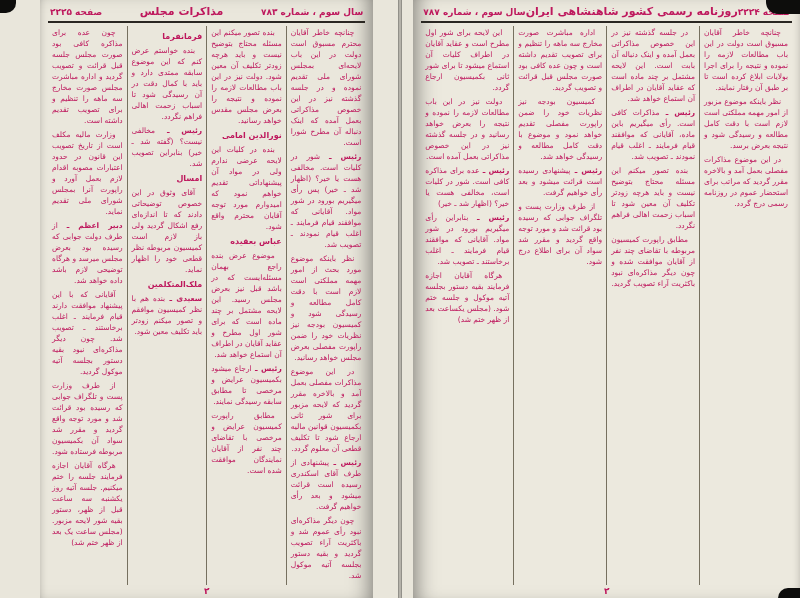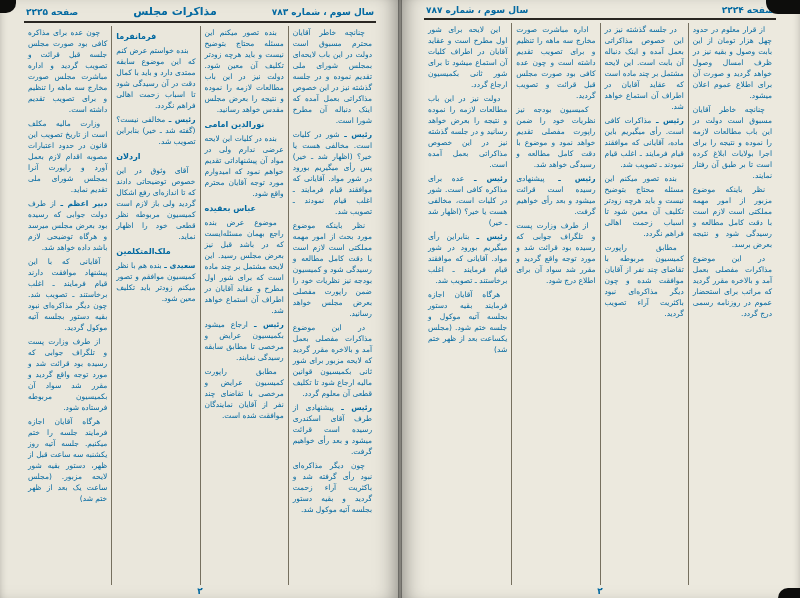--- a/index.html
+++ b/index.html
@@ -1,38 +1,38 @@
 <!DOCTYPE html>
 <html lang="fa"><head>
 <meta charset="utf-8">
 <style>
   html,body{margin:0;padding:0;background:#3a3835;font-family:"DejaVu Sans",sans-serif;}
   .scan{position:relative;width:800px;height:598px;margin:0 auto;display:flex;overflow:hidden;background:#e9e6db;}
   .page{position:relative;flex:1 1 50%;display:flex;flex-direction:column;box-sizing:border-box;
-        padding:4px 24px 2px;direction:rtl;color:#0369a1;}
+        padding:4px 8px 2px;direction:rtl;color:#be185d;margin-left:40px;}
   .page-left{background:#eae7dc;box-shadow:inset -16px 0 22px -14px rgba(0,0,0,.5), inset 6px 0 10px -8px rgba(0,0,0,.35);}
   .page-right{background:#ece9de;box-shadow:inset 16px 0 22px -14px rgba(0,0,0,.5), inset -6px 0 10px -8px rgba(0,0,0,.35);}
   .gutter{position:absolute;left:398px;top:0;width:4px;height:100%;
           background:linear-gradient(to right,rgba(0,0,0,.45),rgba(0,0,0,.15),rgba(0,0,0,.45));z-index:3;}
   .corner{position:absolute;background:#0d0d0c;z-index:4;}
   .corner.tl{left:0;top:0;width:16px;height:13px;border-bottom-right-radius:10px;}
   .corner.tr{right:0;top:0;width:34px;height:14px;border-bottom-left-radius:12px;}
   .corner.br{right:0;bottom:0;width:22px;height:10px;border-top-left-radius:10px;}
   .header{direction:ltr;display:flex;align-items:baseline;justify-content:space-between;
           border-bottom:2px solid #2a2722;padding:1px 2px 3px;flex:0 0 auto;}
   .header .side{font-size:9px;font-weight:bold;white-space:nowrap;}
   .header .title{font-size:11px;font-weight:bold;white-space:nowrap;}
   .cols{flex:1 1 auto;display:flex;overflow:hidden;margin-top:3px;}
   .col{flex:1 1 0;padding:1px 4px 0;overflow:hidden;font-size:7.5px;line-height:11px;
        text-align:justify;}
   .col:not(:last-child){border-left:1px solid #76705f;}
   .para{margin:0 0 3px;text-indent:7px;}
   .speech{margin:0 0 3px;}
   .speaker{font-weight:bold;}
-  .heading{text-align:left;font-weight:bold;font-size:8px;margin:4px 0 3px;}
+  .heading{text-align:right;font-weight:bold;font-size:8px;margin:4px 0 3px;}
   .footer{flex:0 0 auto;text-align:center;font-size:9px;font-weight:bold;padding:1px 0 0;}
 </style>
 </head>
 <body>
 
 <div class="scan">
 
   <div class="corner tl"></div>
   <div class="corner tr"></div>
   <div class="corner br"></div>
@@ -44,60 +44,60 @@
       <span class="title">مذاکرات مجلس</span>
       <span class="side">سال سوم ، شماره ۷۸۳</span>
     </div>
     <div class="cols">
       <div class="col">
           <p class="para">چنانچه خاطر آقایان محترم مسبوق است دولت در این باب لایحه‌ای بمجلس شورای ملی تقدیم نموده و در جلسه گذشته نیز در این خصوص مذاکراتی بعمل آمده که اینک دنباله آن مطرح شورا است.</p>
           <p class="speech"><span class="speaker">رئیس ـ </span>شور در کلیات است. مخالفی هست یا خیر؟ (اظهار شد ـ خیر) پس رأی میگیریم بورود در شور مواد. آقایانی که موافقند قیام فرمایند ـ اغلب قیام نمودند ـ تصویب شد.</p>
           <p class="para">نظر باینکه موضوع مورد بحث از امور مهمه مملکتی است لازم است با دقت کامل مطالعه و رسیدگی شود و کمیسیون بودجه نیز نظریات خود را ضمن راپورت مفصلی بعرض مجلس خواهد رسانید.</p>
           <p class="para">در این موضوع مذاکرات مفصلی بعمل آمد و بالاخره مقرر گردید که لایحه مزبور برای شور ثانی بکمیسیون قوانین مالیه ارجاع شود تا تکلیف قطعی آن معلوم گردد.</p>
           <p class="speech"><span class="speaker">رئیس ـ </span>پیشنهادی از طرف آقای اسکندری رسیده است قرائت میشود و بعد رأی خواهیم گرفت.</p>
-          <p class="para">چون دیگر مذاکره‌ای نبود رأی گرفته شد و باکثریت آراء زحمت گردید و بقیه دستور بجلسه آتیه موکول شد.</p>
+          <p class="para">چون دیگر مذاکره‌ای نبود رأی عموم شد و باکثریت آراء تصویب گردید و بقیه دستور بجلسه آتیه موکول شد.</p>
         </div>
       <div class="col">
           <p class="para">بنده تصور میکنم این مسئله محتاج بتوضیح نیست و باید هرچه زودتر تکلیف آن معین شود. دولت نیز در این باب مطالعات لازمه را نموده و نتیجه را بعرض مجلس مقدس خواهد رسانید.</p>
           <div class="heading">نورالدین امامی</div>
           <p class="para">بنده در کلیات این لایحه عرضی ندارم ولی در مواد آن پیشنهاداتی تقدیم خواهم نمود که امیدوارم مورد توجه آقایان محترم واقع شود.</p>
           <div class="heading">عباس بعقیده</div>
           <p class="para">موضوع عرض بنده راجع بهمان مسئله‌ایست که در باشد قبل نیز بعرض مجلس رسید. این لایحه مشتمل بر چند ماده است که برای شور اول مطرح و عقاید آقایان در اطراف آن استماع خواهد شد.</p>
           <p class="speech"><span class="speaker">رئیس ـ </span>ارجاع میشود بکمیسیون عرایض و مرخصی تا مطابق سابقه رسیدگی نمایند.</p>
           <p class="para">مطابق راپورت کمیسیون عرایض و مرخصی با تقاضای چند نفر از آقایان نمایندگان موافقت شده است.</p>
         </div>
       <div class="col">
           <div class="heading">فرمانفرما</div>
           <p class="para">بنده خواستم عرض کنم که این موضوع سابقه ممتدی دارد و باید با کمال دقت در آن رسیدگی شود تا اسباب زحمت اهالی فراهم نگردد.</p>
           <p class="speech"><span class="speaker">رئیس ـ </span>مخالفی نیست؟ (گفته شد ـ خیر) بنابراین تصویب شد.</p>
-          <div class="heading">اردلان</div>
+          <div class="heading">امسال</div>
           <p class="para">آقای وثوق در این خصوص توضیحاتی دادند که تا اندازه‌ای رفع اشکال گردید ولی باز لازم است کمیسیون مربوطه نظر قطعی خود را اظهار نماید.</p>
           <div class="heading">ملک‌المتکلمین</div>
           <p class="speech"><span class="speaker">سعیدی ـ </span>بنده هم با نظر کمیسیون موافقم و تصور میکنم زودتر باید تکلیف معین شود.</p>
         </div>
       <div class="col">
           <p class="para">چون عده برای مذاکره کافی بود صورت مجلس جلسه قبل قرائت و تصویب گردید و اداره مباشرت مجلس صورت مخارج سه ماهه را تنظیم و برای تصویب تقدیم داشته است.</p>
           <p class="para">وزارت مالیه مکلف است از تاریخ تصویب این قانون در حدود اعتبارات مصوبه اقدام لازم بعمل آورد و راپورت آنرا بمجلس شورای ملی تقدیم نماید.</p>
           <p class="speech"><span class="speaker">دبیر اعظم ـ </span>از طرف دولت جوابی که رسیده بود بعرض مجلس میرسد و هرگاه توضیحی لازم باشد داده خواهد شد.</p>
           <p class="para">آقایانی که با این پیشنهاد موافقت دارند قیام فرمایند ـ اغلب برخاستند ـ تصویب شد. چون دیگر مذاکره‌ای نبود بقیه دستور بجلسه آتیه موکول گردید.</p>
           <p class="para">از طرف وزارت پست و تلگراف جوابی که رسیده بود قرائت شد و مورد توجه واقع گردید و مقرر شد سواد آن بکمیسیون مربوطه فرستاده شود.</p>
           <p class="para">هرگاه آقایان اجازه فرمایند جلسه را ختم میکنیم. جلسه آتیه روز یکشنبه سه ساعت قبل از ظهر، دستور بقیه شور لایحه مزبور. (مجلس ساعت یک بعد از ظهر ختم شد)</p>
         </div>
     </div>
     <div class="footer">۲</div>
   </div>
 
   <div class="page page-right">
     <div class="header">
       <span class="side">سال سوم ، شماره ۷۸۷</span>
+      <span class="title">روزنامه رسمی کشور شاهنشاهی ایران</span>
       <span class="side">صفحه ۲۲۲۴</span>
     </div>
     <div class="cols">
       <div class="col">
-          <p class="para">از قرار معلوم در حدود چهل هزار تومان از این بابت وصول و بقیه نیز در ظرف امسال وصول خواهد گردید و صورت آن برای اطلاع عموم اعلان میشود.</p>
           <p class="para">چنانچه خاطر آقایان مسبوق است دولت در این باب مطالعات لازمه را نموده و نتیجه را برای اجرا بولایات ابلاغ کرده است تا بر طبق آن رفتار نمایند.</p>
           <p class="para">نظر باینکه موضوع مزبور از امور مهمه مملکتی است لازم است با دقت کامل مطالعه و رسیدگی شود و نتیجه بعرض برسد.</p>
           <p class="para">در این موضوع مذاکرات مفصلی بعمل آمد و بالاخره مقرر گردید که مراتب برای استحضار عموم در روزنامه رسمی درج گردد.</p>
         </div>
       <div class="col">
           <p class="para">در جلسه گذشته نیز در این خصوص مذاکراتی بعمل آمده و اینک دنباله آن بابت است. این لایحه مشتمل بر چند ماده است که عقاید آقایان در اطراف آن استماع خواهد شد.</p>
           <p class="speech"><span class="speaker">رئیس ـ </span>مذاکرات کافی است. رأی میگیریم باین ماده، آقایانی که موافقند قیام فرمایند ـ اغلب قیام نمودند ـ تصویب شد.</p>
           <p class="para">بنده تصور میکنم این مسئله محتاج بتوضیح نیست و باید هرچه زودتر تکلیف آن معین شود تا اسباب زحمت اهالی فراهم نگردد.</p>
           <p class="para">مطابق راپورت کمیسیون مربوطه با تقاضای چند نفر از آقایان موافقت شده و چون دیگر مذاکره‌ای نبود باکثریت آراء تصویب گردید.</p>
         </div>

